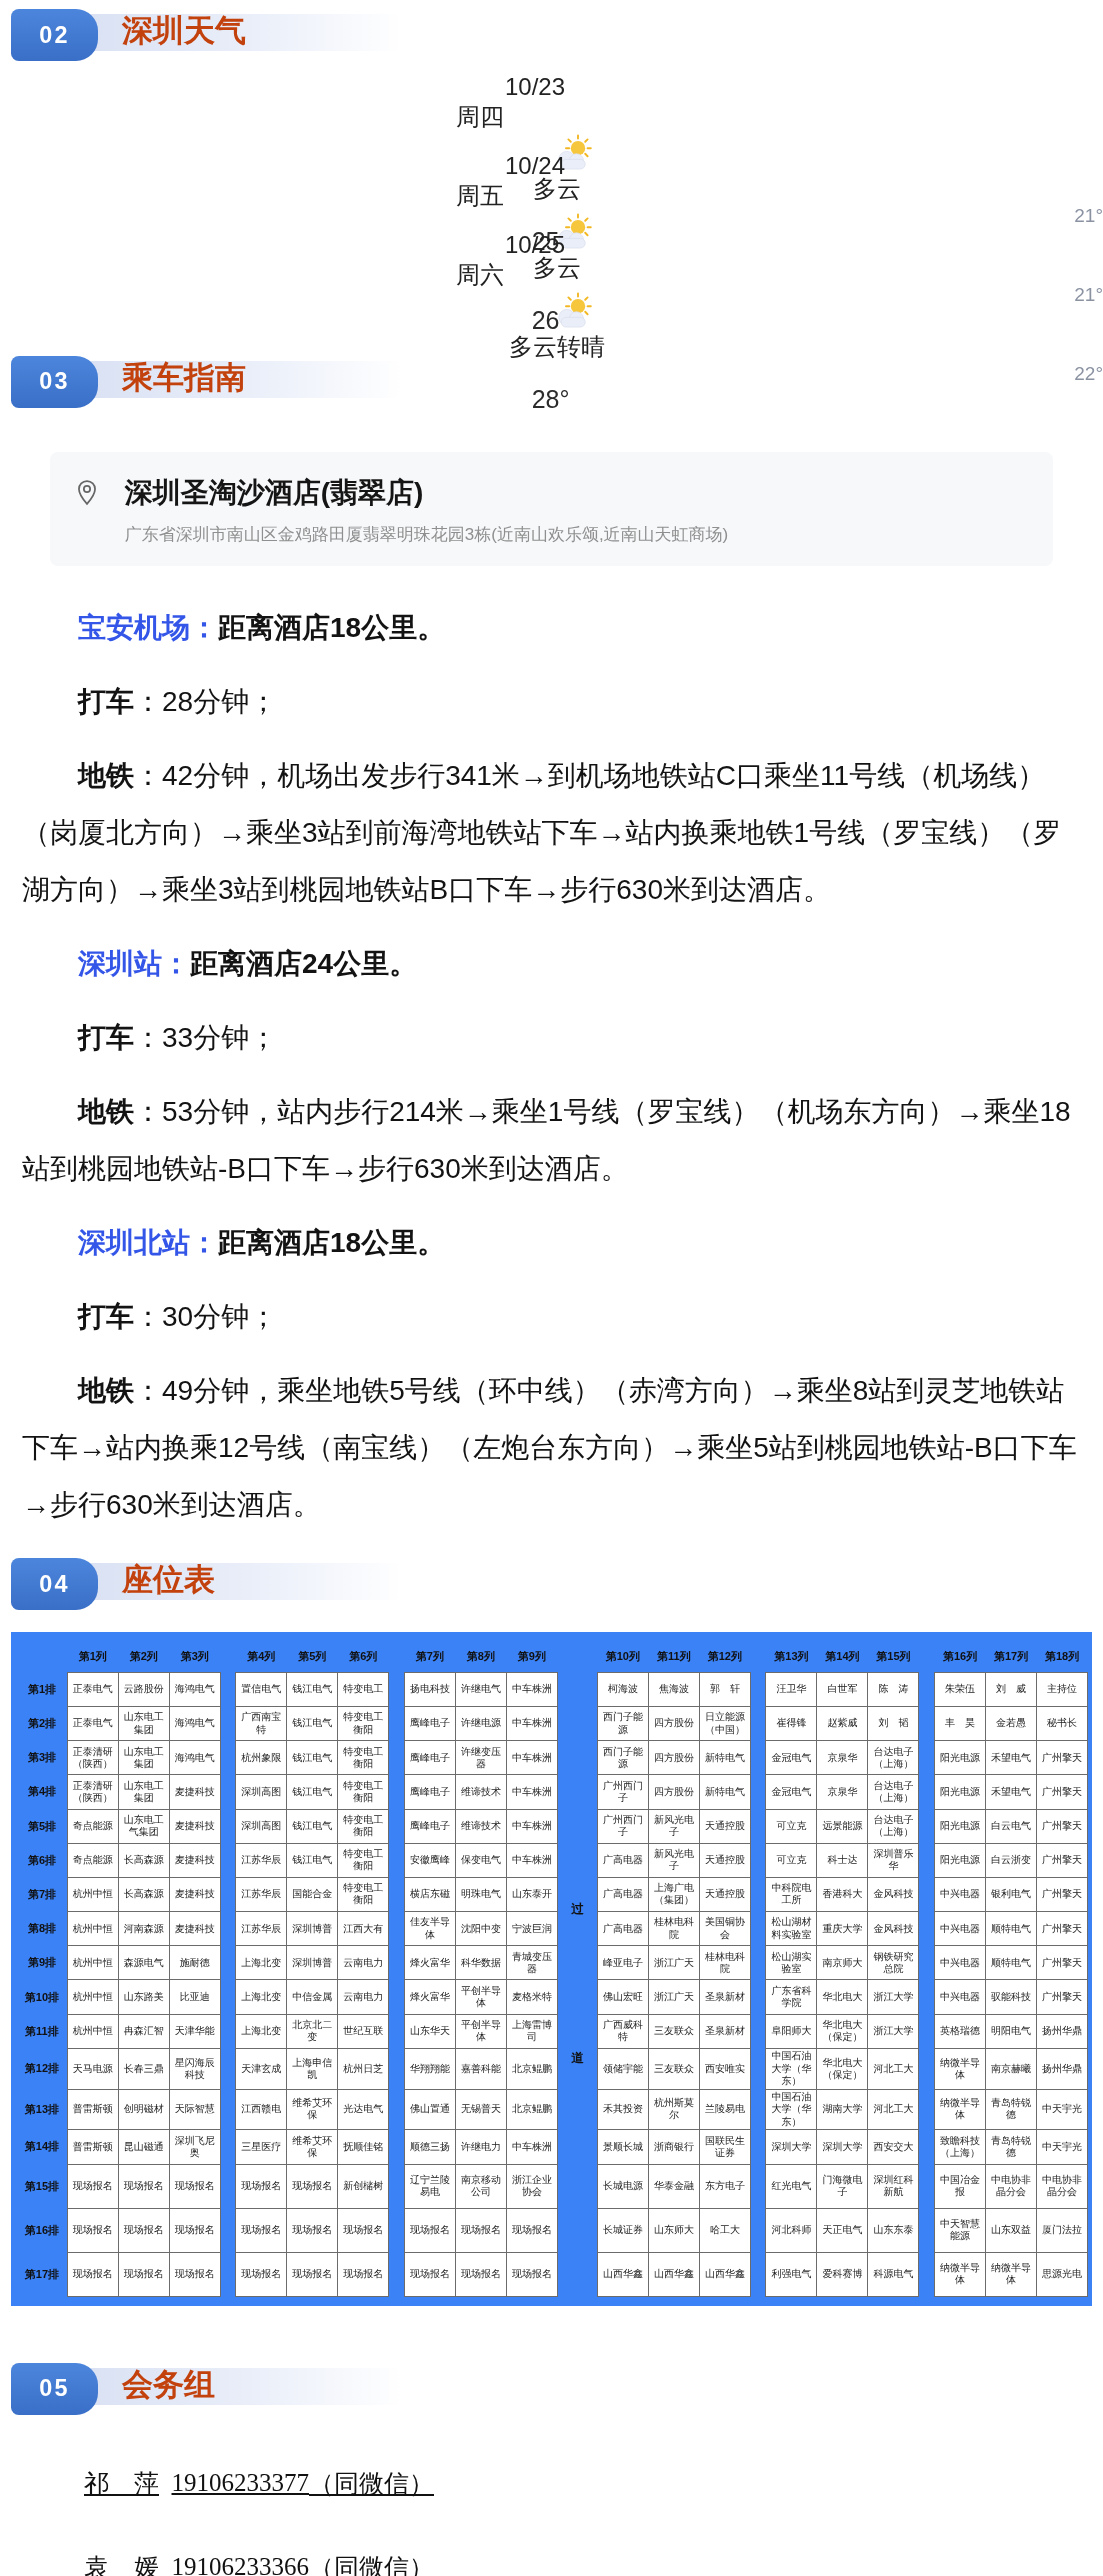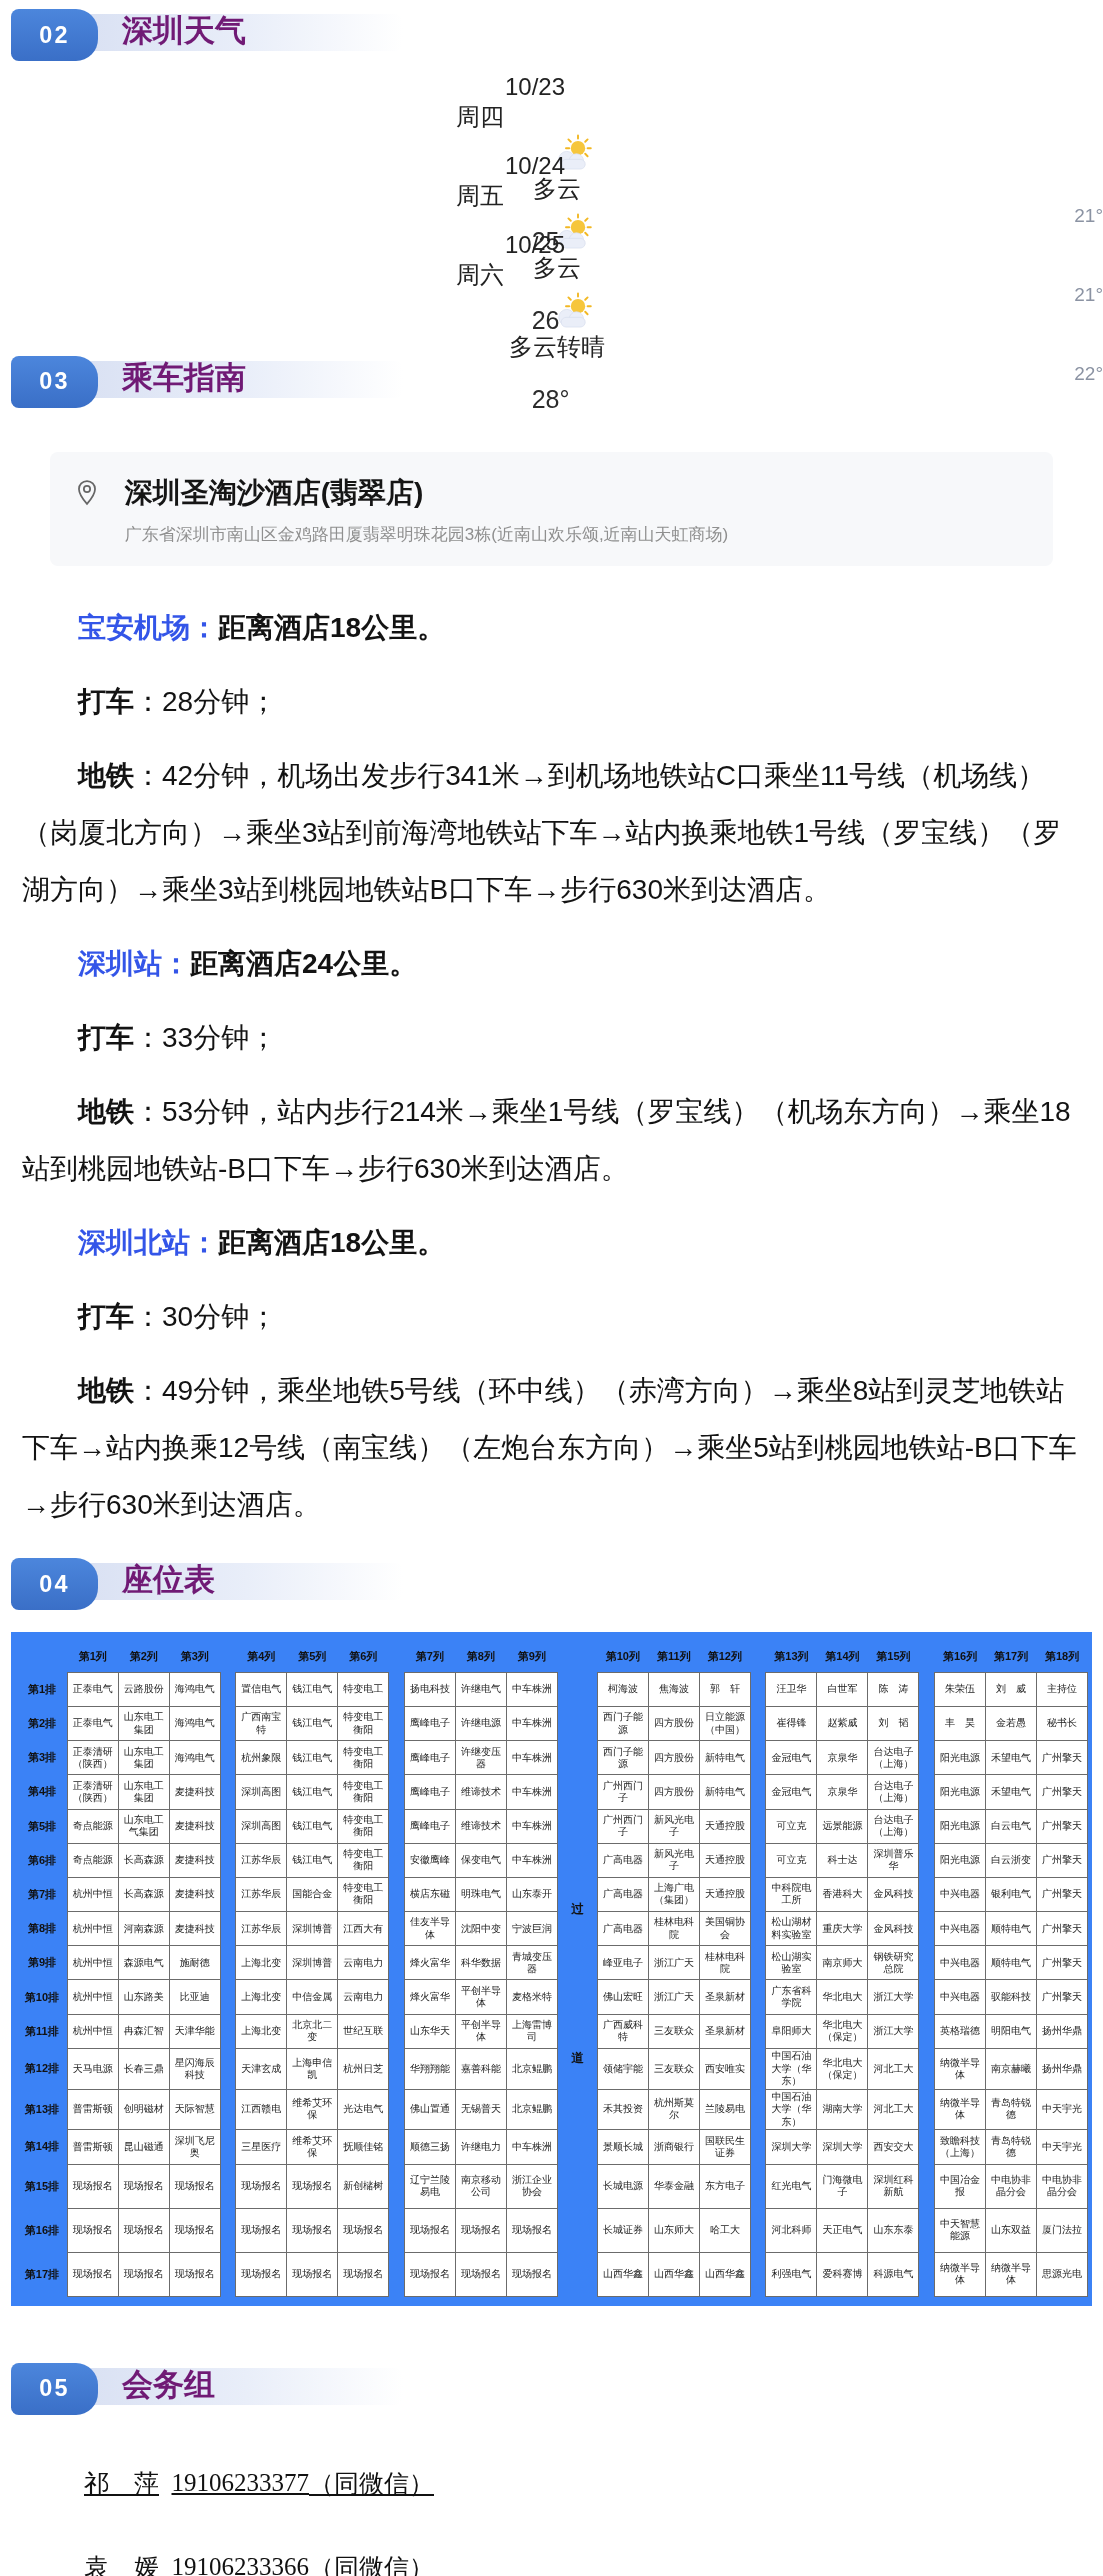--- a/index.html
+++ b/index.html
@@ -8,21 +8,21 @@
   
   .sec-head{position:relative;height:50px;margin-left:11px;}
   .sec-strip{position:absolute;left:45px;top:6.2px;width:347px;height:37px;border-radius:7.8px;
              background:linear-gradient(90deg,#d7dff2 0%,#e9eef9 55%,#ffffff 100%);}
   .sec-badge{position:absolute;left:0;top:1.6px;width:87px;height:52px;
              border-radius:7.8px 22px 22px 7.8px;
              background:linear-gradient(180deg,#4c86dc,#3a6fc7);
              color:#fff;font-size:23.4px;font-weight:700;letter-spacing:2.3px;
              display:flex;align-items:center;justify-content:center;}
   .sec-title{position:absolute;left:111px;top:1.6px;height:44px;line-height:44px;
-             font-size:31px;font-weight:800;color:#701a75;}
+             font-size:31px;font-weight:800;color:#c2410c;}
 
   
   .weather{margin-top:15.6px;}
   .wrow{display:flex;align-items:center;height:79px;font-size:24px;color:#222;flex-direction:column;}
   .wdate{margin-left:55px;width:148px;}
   .wday{width:191px;}
   .wicon{width:45px;height:42px;margin-left:45px;display:flex;align-items:center;}
   .wcond{margin-left:11px;}
   .wlow{margin-left:auto;min-width:72px;text-align:right;font-size:19px;color:#8b93a3;}
   .whigh{min-width:79px;text-align:right;font-size:25px;color:#2c2c2c;margin-right:43px;}

